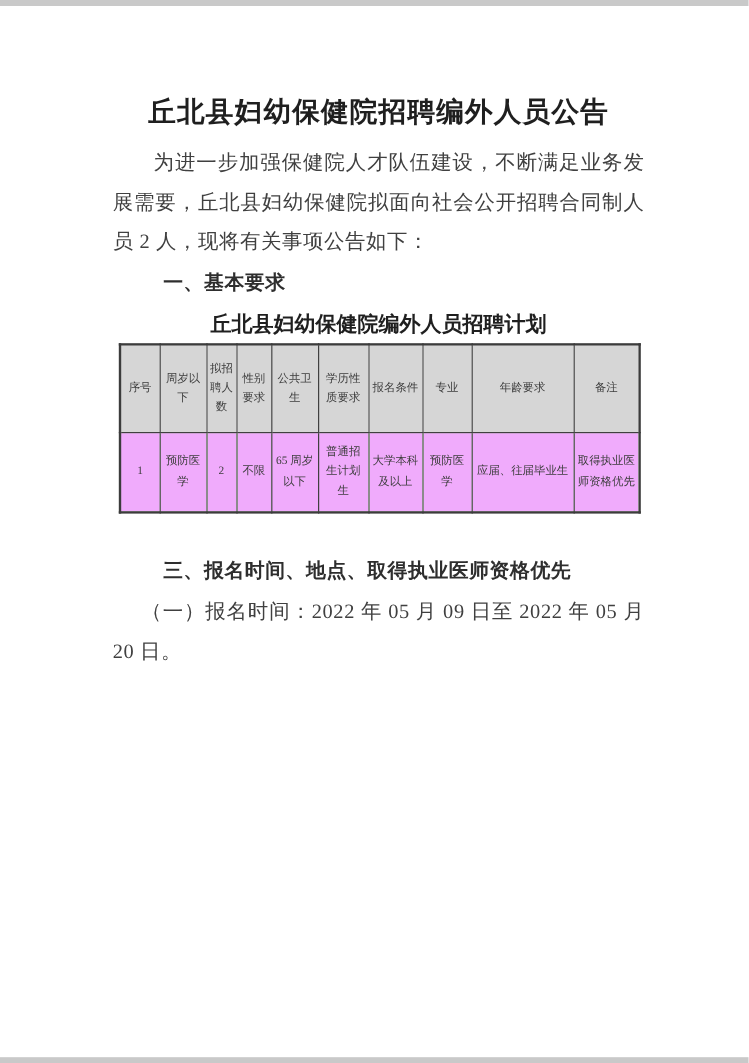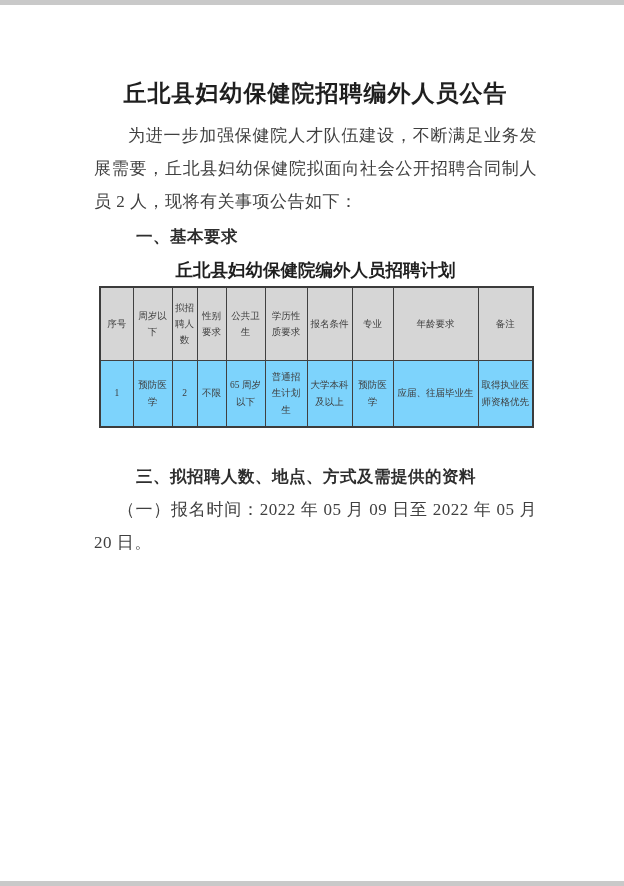--- a/index.html
+++ b/index.html
@@ -79,21 +79,21 @@
     padding:1px 2px;
     line-height:1.7;
     font-weight:normal;
     overflow:hidden;
   }
   table.plan thead th{
     background:#d6d6d6;
     height:70px;
   }
   table.plan tbody td{
-    background:#7dd3fc;
+    background:#f0abfc;
     height:63px;
   }
   .sec-heading.gap-large{margin-top:32px;}
 </style>
 </head>
 <body>
 
 <div class="page">
   <div class="edge-bar top"></div>
 
@@ -146,20 +146,20 @@
           <td>65 周岁以下</td>
           <td>普通招生计划生</td>
           <td>大学本科及以上</td>
           <td>预防医学</td>
           <td>应届、往届毕业生</td>
           <td>取得执业医师资格优先</td>
         </tr>
       </tbody>
     </table>
 
-    <h2 class="sec-heading gap-large">三、拟招聘人数、地点、方式及需提供的资料</h2>
+    <h2 class="sec-heading gap-large">三、报名时间、地点、取得执业医师资格优先</h2>
 
     <p class="body-par indent15" style="margin-top:0;">（一）报名时间：2022 年 05 月 09 日至 2022 年 05 月 20 日。</p>
 
   </div>
 
   <div class="edge-bar bottom"></div>
 </div>
 
 </body></html>

